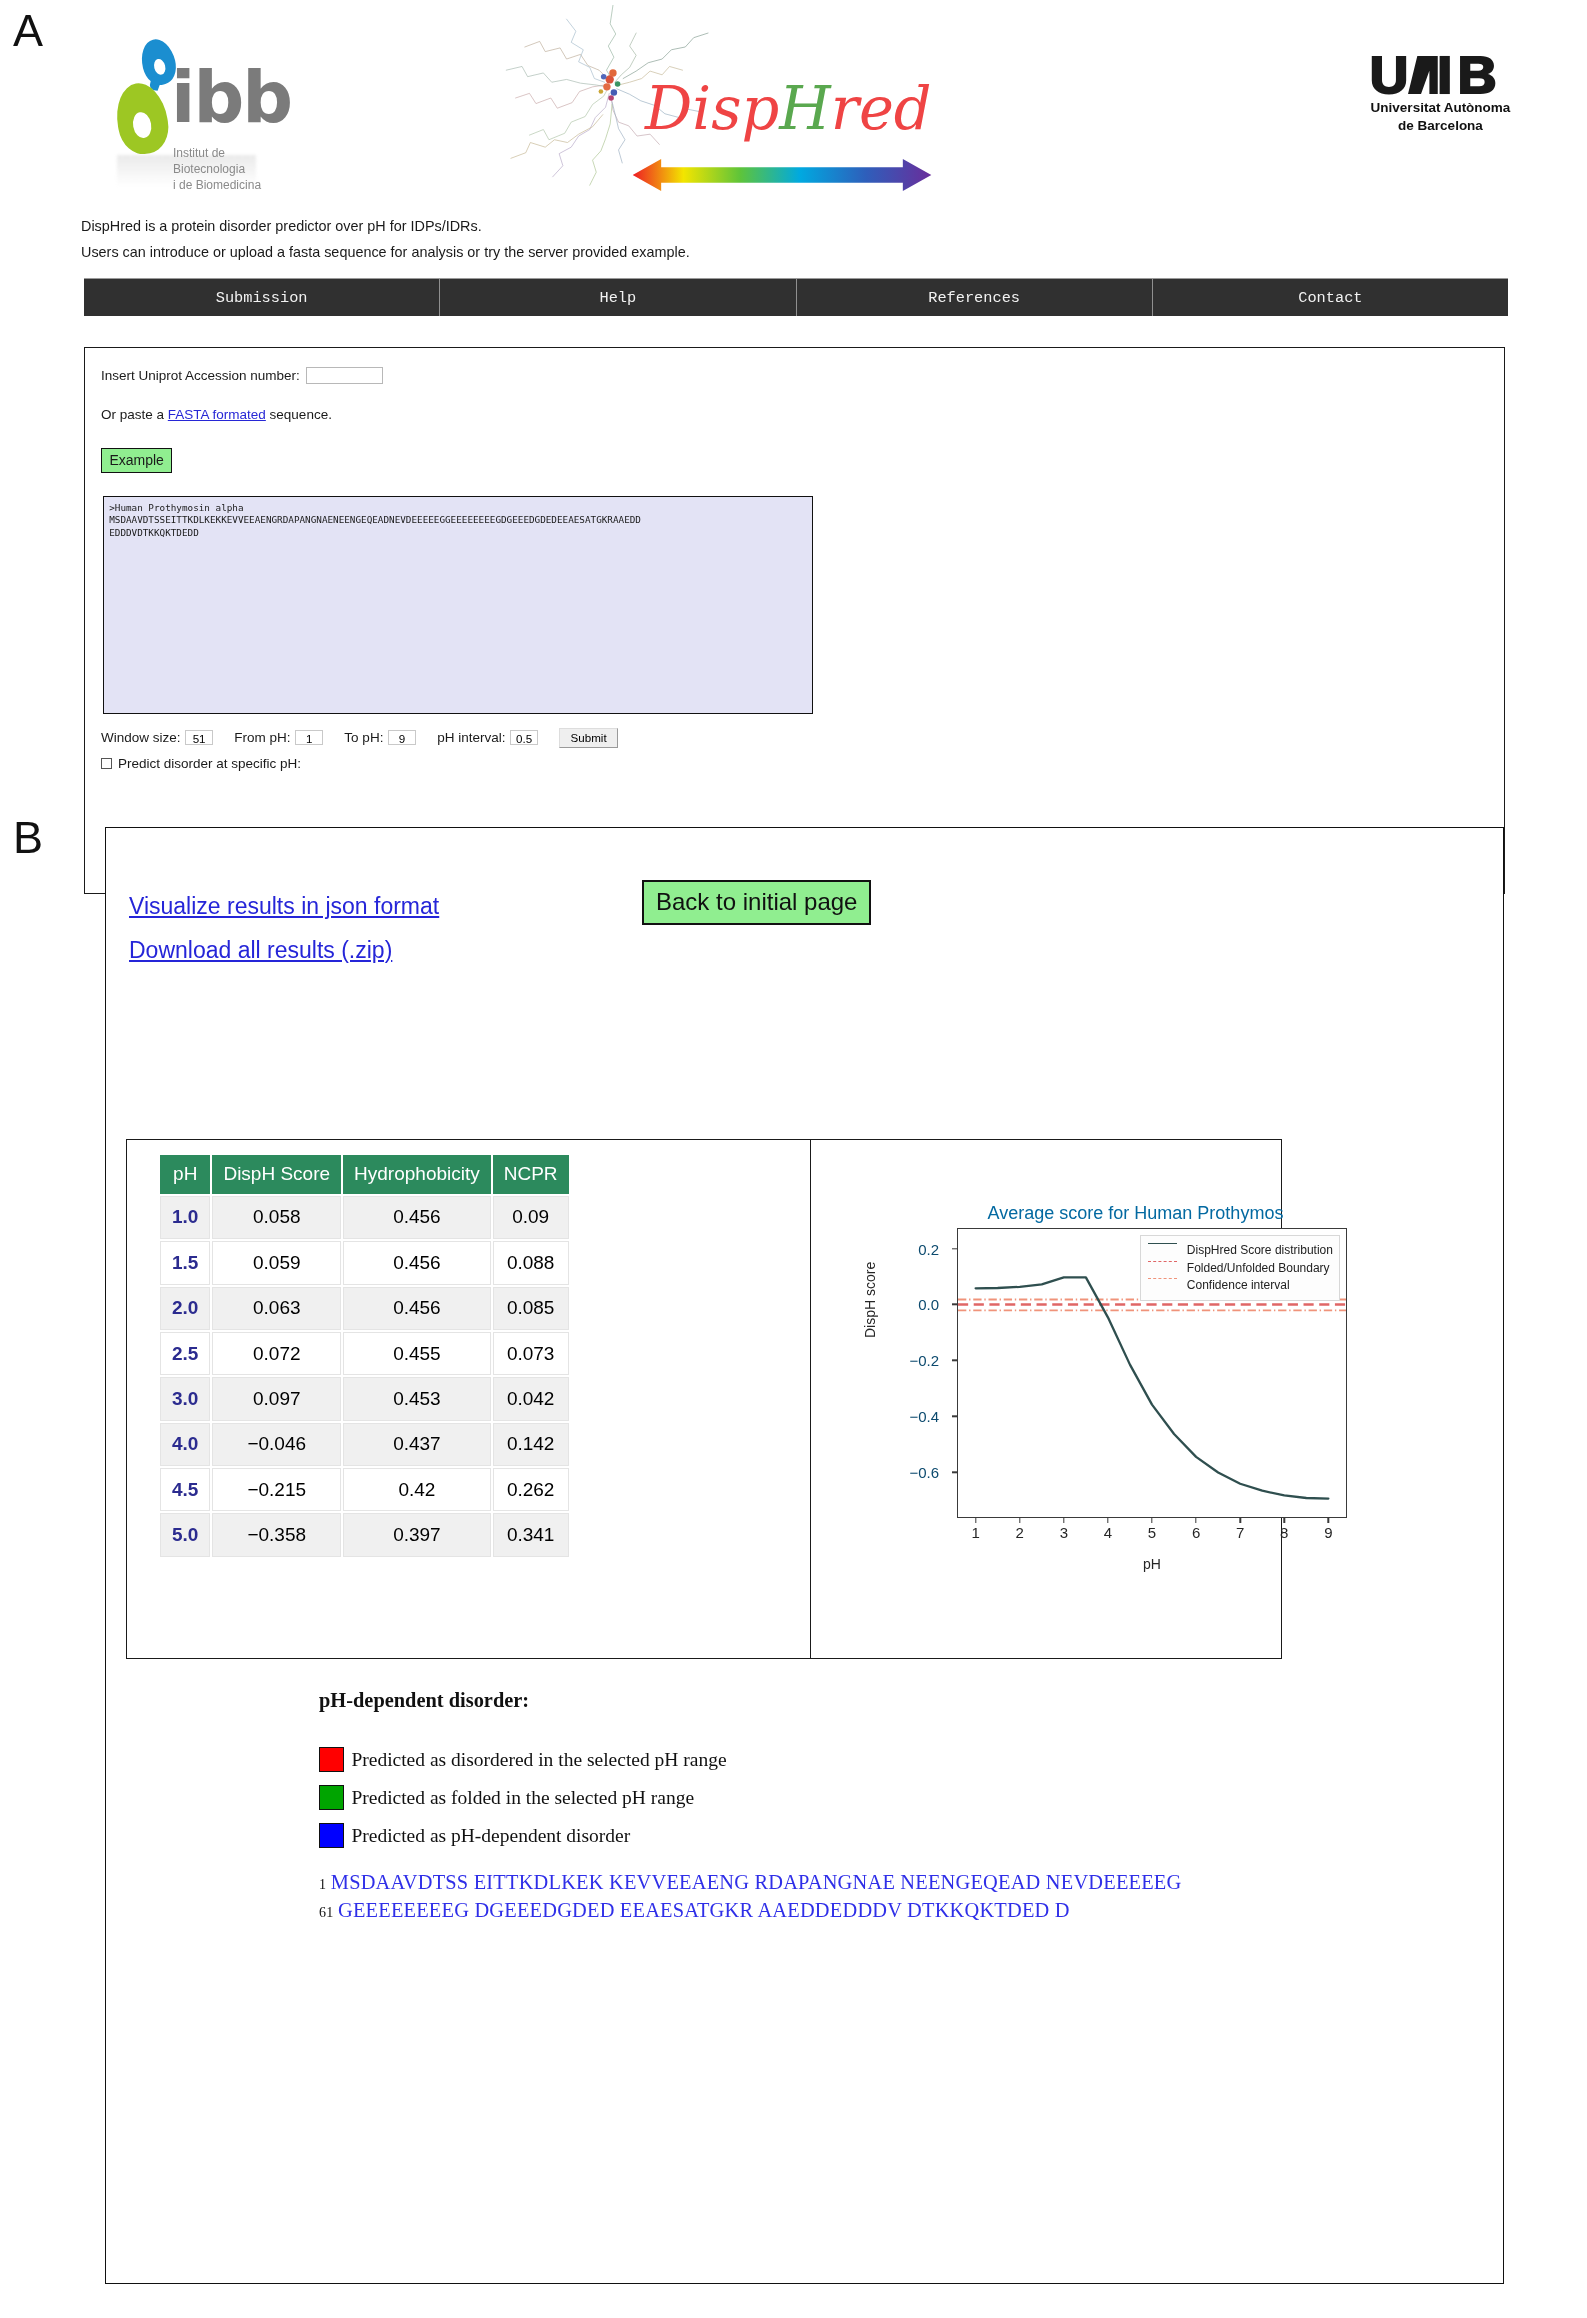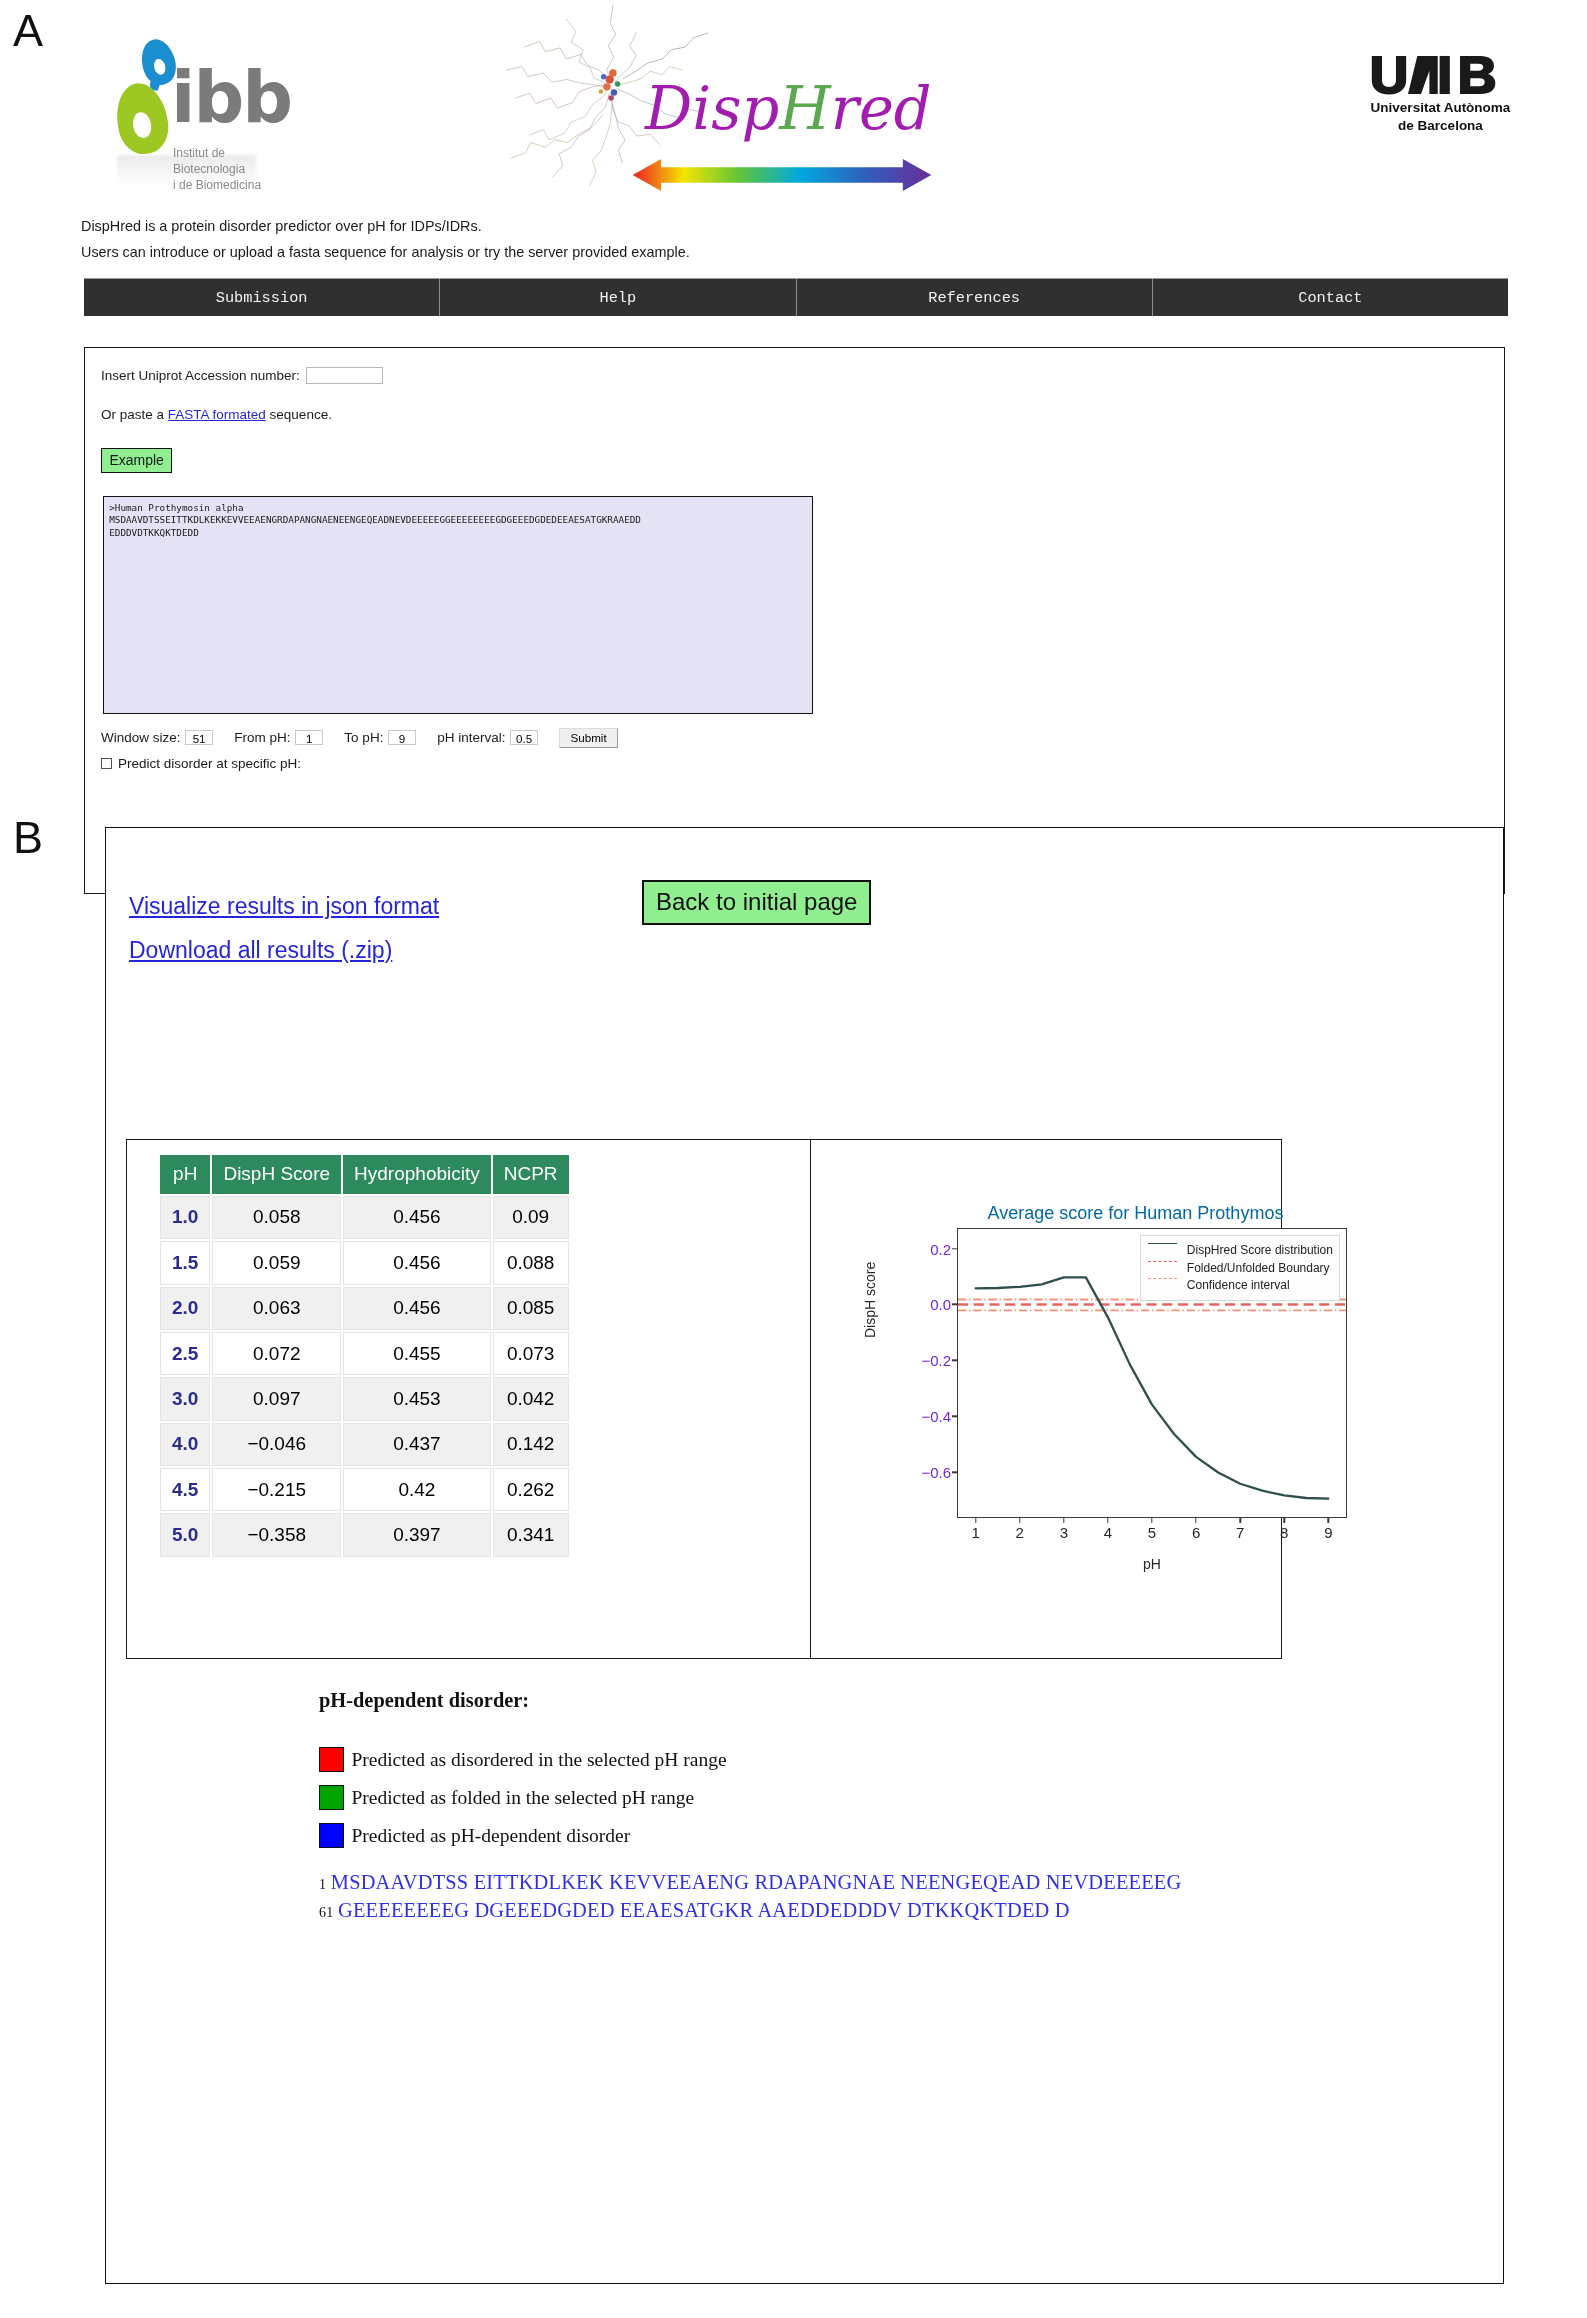--- a/index.html
+++ b/index.html
@@ -17,21 +17,21 @@
   .ibb-drop-green{position:absolute;left:24px;top:44px;width:50px;height:71px;background:#9dc723;border-radius:52% 52% 48% 48%/58% 58% 42% 42%;transform:rotate(-10deg);}
   .ibb-drop-green:after{content:"";position:absolute;left:15px;top:29px;width:17.6px;height:26px;background:#fff;border-radius:50%;}
   .ibb-word{position:absolute;left:78px;top:23px;font-family:"DejaVu Sans",sans-serif;font-weight:700;font-size:71px;color:#7b7b7b;letter-spacing:-1.9px;line-height:1;}
   .ibb-sub{position:absolute;left:80px;top:106px;font-family:"Liberation Sans",sans-serif;font-size:12px;color:#8a8a8a;line-height:1.35;}
   .ibb-reflection{position:absolute;left:24px;top:116px;width:139px;height:32px;background:linear-gradient(to bottom,rgba(160,160,160,.22),rgba(255,255,255,0));filter:blur(1.4px);}
 
   
   .disph-logo{position:absolute;left:492px;top:4.6px;width:445px;height:195px;}
   .disph-struct{position:absolute;left:4.6px;top:0px;width:218px;height:186px;opacity:.95;}
   .disph-text{position:absolute;left:153px;top:74px;font-family:"DejaVu Serif",serif;font-style:italic;font-size:59px;line-height:1;white-space:nowrap;}
-  .disph-text .blk{color:#a21caf;}
+  .disph-text .blk{color:#ef4444;}
   .disph-text .grn{color:#5aa84f;}
   .disph-arrow{position:absolute;left:139px;top:153px;width:302px;height:34px;}
 
   .intro{position:absolute;left:81px;font-family:"Liberation Sans",sans-serif;font-size:14.4px;color:#1a1a1a;}
   #intro1{top:218px;}
   #intro2{top:244px;}
 
   .navbar{position:absolute;left:84px;top:278px;width:1424px;height:37px;background:#303030;border-top:1.4px solid #9a9a9a;display:flex;}
   .navitem{flex:1;display:flex;align-items:center;justify-content:center;color:#f2f2f2;font-family:Liberation Mono, monospace;font-size:15.3px;border-right:0.9px solid #8f8f8f;}
   .navitem:last-child{border-right:none;}
@@ -76,21 +76,21 @@
   table.res th{background:#2c8a5d;color:#fff;font-size:19px;font-weight:400;padding:8.4px 11px;text-align:center;}
   table.res td{font-size:19px;text-align:center;padding:9.7px 11px;border:0.5px solid #e4e4e4;background:#fff;}
   table.res tr.alt td{background:#f0f0f0;}
   table.res td.ph{color:#2b2b8f;font-weight:700;}
 
   .chartwrap{position:absolute;left:95px;top:63px;width:459px;height:390px;}
   .chart-title{position:absolute;left:0;top:0;width:459px;text-align:center;font-family:"Liberation Sans",sans-serif;font-size:18px;color:#0369a1;}
   .plotarea{position:absolute;left:51px;top:25px;width:390px;height:290px;border:1.4px solid #3a3a3a;box-sizing:border-box;background:#fff;overflow:visible;}
   .ylab{position:absolute;left:-44px;top:135px;transform:rotate(-90deg);transform-origin:left top;font-size:14px;font-family:"Liberation Sans",sans-serif;color:#262626;}
   .xlab{position:absolute;left:51px;top:353px;width:390px;text-align:center;font-size:14px;font-family:"Liberation Sans",sans-serif;color:#262626;}
-  .ytick{position:absolute;right:100%;margin-right:7px;transform:translateY(-50%);font-size:15px;font-family:"Liberation Sans",sans-serif;color:#6d28d9;white-space:nowrap;}
+  .ytick{position:absolute;right:100%;margin-right:19px;transform:translateY(-50%);font-size:15px;font-family:"Liberation Sans",sans-serif;color:#0c4a6e;white-space:nowrap;}
   .xtick{position:absolute;top:100%;margin-top:7.4px;transform:translateX(-50%);font-size:15px;font-family:"Liberation Sans",sans-serif;color:#262626;}
   .ytickmark{position:absolute;right:100%;width:5.6px;height:1.4px;background:#3a3a3a;transform:translateY(-50%);}
   .xtickmark{position:absolute;top:100%;width:1.4px;height:5.6px;background:#3a3a3a;transform:translateX(-50%);}
   .legendbox{position:absolute;right:5.6px;top:5.6px;border:0.9px solid #d8d8d8;background:#fdfdfd;padding:4.6px 6.5px;font-family:"Liberation Sans",sans-serif;font-size:12px;color:#222;}
   .legrow{display:flex;align-items:flex-start;gap:10px;margin:3.2px 0;}
   .legline{width:29px;height:0;border-top:1.9px solid #2f4f4f;}
   .legline.dash{border-top:1.9px dashed #e06666;}
   .legline.dashdot{border-top:1.9px dashed #f0937a;}
 
   

